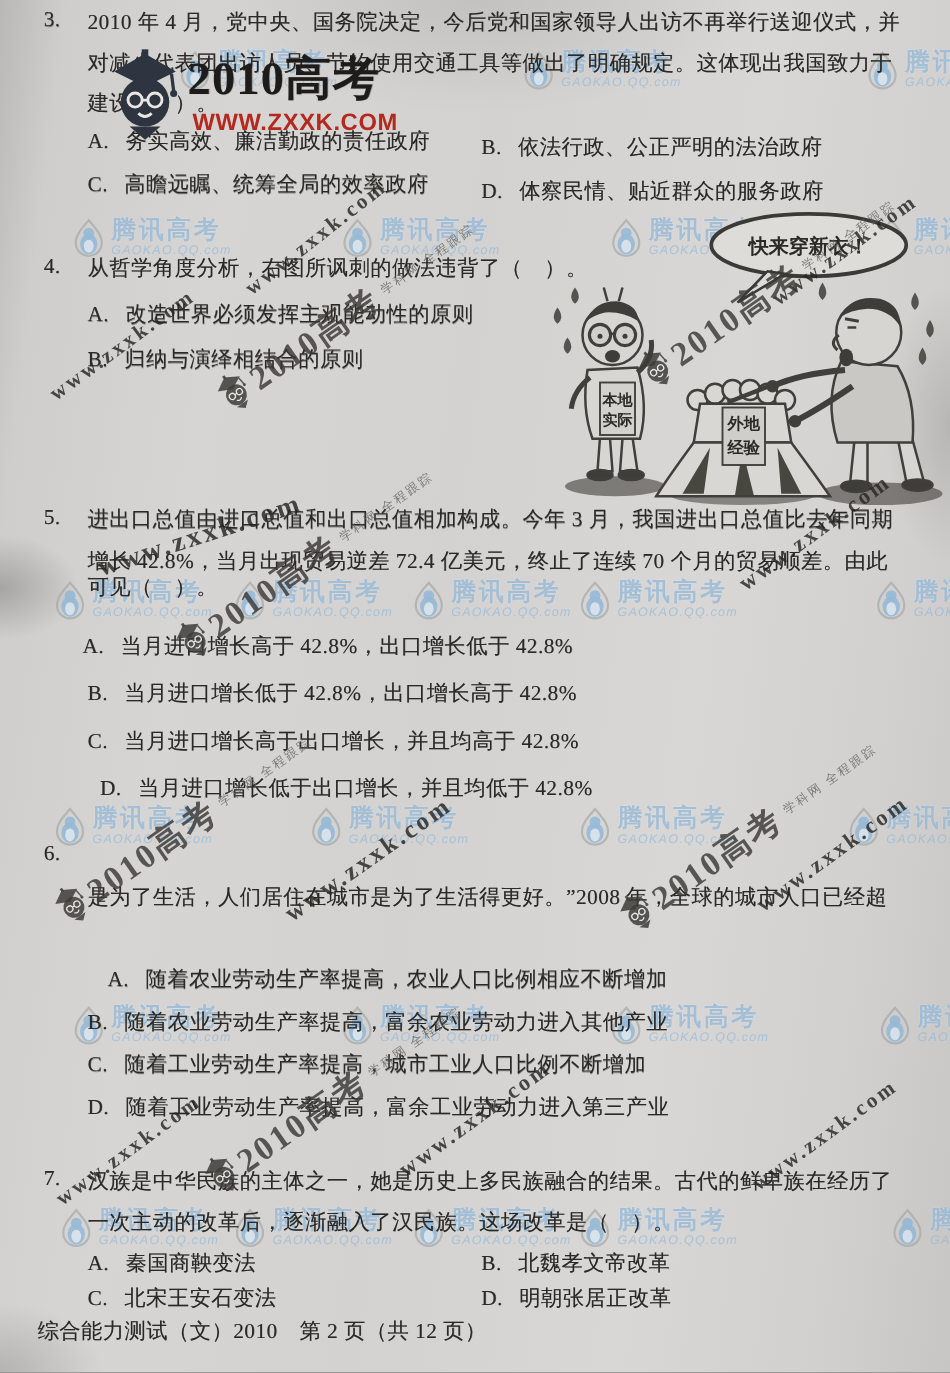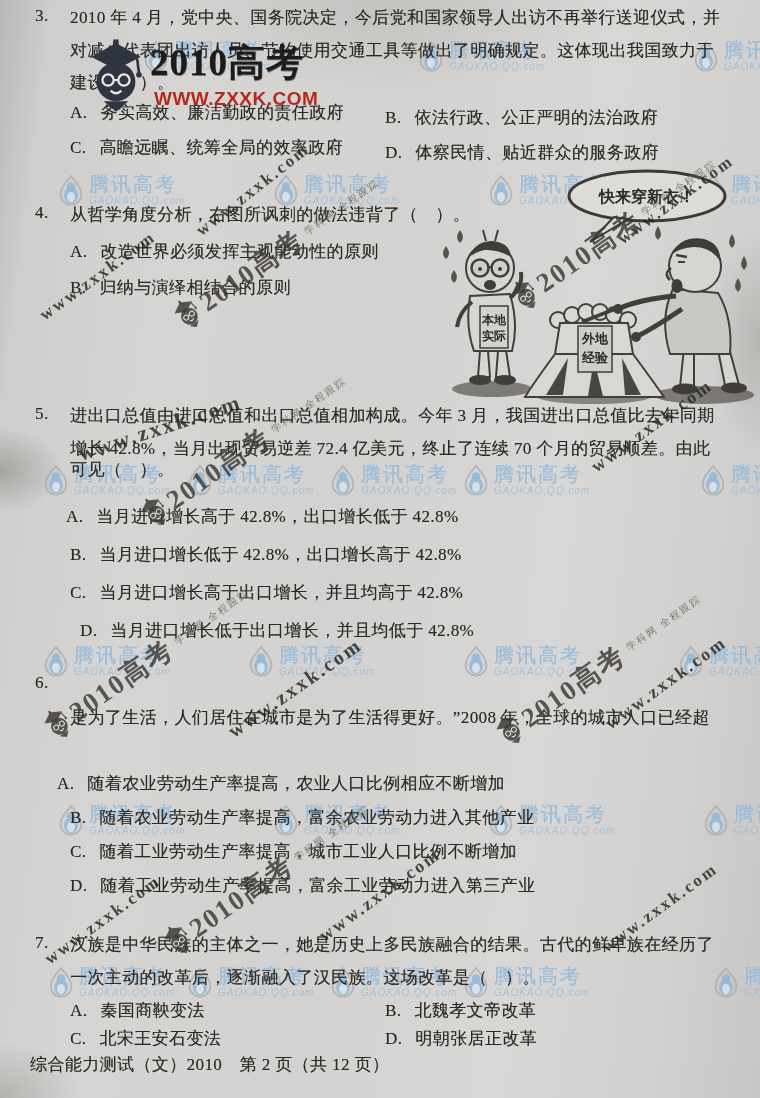--- a/index.html
+++ b/index.html
@@ -487,21 +487,21 @@
       <div class="line" style="left:70px;top:458px">可见（　）。</div>
       <div class="opt" style="left:66px;top:505px"><span class="olab">A.</span><span>当月进口增长高于 42.8%，出口增长低于 42.8%</span></div>
       <div class="opt" style="left:70px;top:543px"><span class="olab">B.</span><span>当月进口增长低于 42.8%，出口增长高于 42.8%</span></div>
       <div class="opt" style="left:70px;top:581px"><span class="olab">C.</span><span>当月进口增长高于出口增长，并且均高于 42.8%</span></div>
       <div class="opt" style="left:80px;top:619px"><span class="olab">D.</span><span>当月进口增长低于出口增长，并且均低于 42.8%</span></div>
     </section>
 
     <section class="q">
       <span class="qnum" style="left:35px;top:673px">6.</span>
       <div class="line" style="left:70px;top:706px">是为了生活，人们居住在城市是为了生活得更好。”2008 年，全球的城市人口已经超</div>
-      <div class="opt" style="left:57px;top:772px"><span class="olab">A.</span><span>随着农业劳动生产率提高，农业人口比例相应不断增加</span></div>
+      <div class="opt" style="left:86px;top:772px"><span class="olab">A.</span><span>随着农业劳动生产率提高，农业人口比例相应不断增加</span></div>
       <div class="opt" style="left:70px;top:806px"><span class="olab">B.</span><span>随着农业劳动生产率提高，富余农业劳动力进入其他产业</span></div>
       <div class="opt" style="left:70px;top:840px"><span class="olab">C.</span><span>随着工业劳动生产率提高，城市工业人口比例不断增加</span></div>
       <div class="opt" style="left:70px;top:874px"><span class="olab">D.</span><span>随着工业劳动生产率提高，富余工业劳动力进入第三产业</span></div>
     </section>
 
     <section class="q">
       <span class="qnum" style="left:35px;top:933px">7.</span>
       <div class="line" style="left:70px;top:933px">汉族是中华民族的主体之一，她是历史上多民族融合的结果。古代的鲜卑族在经历了</div>
       <div class="line" style="left:70px;top:966px">一次主动的改革后，逐渐融入了汉民族。这场改革是（　）。</div>
       <div class="opt" style="left:70px;top:999px"><span class="olab">A.</span><span>秦国商鞅变法</span></div>

